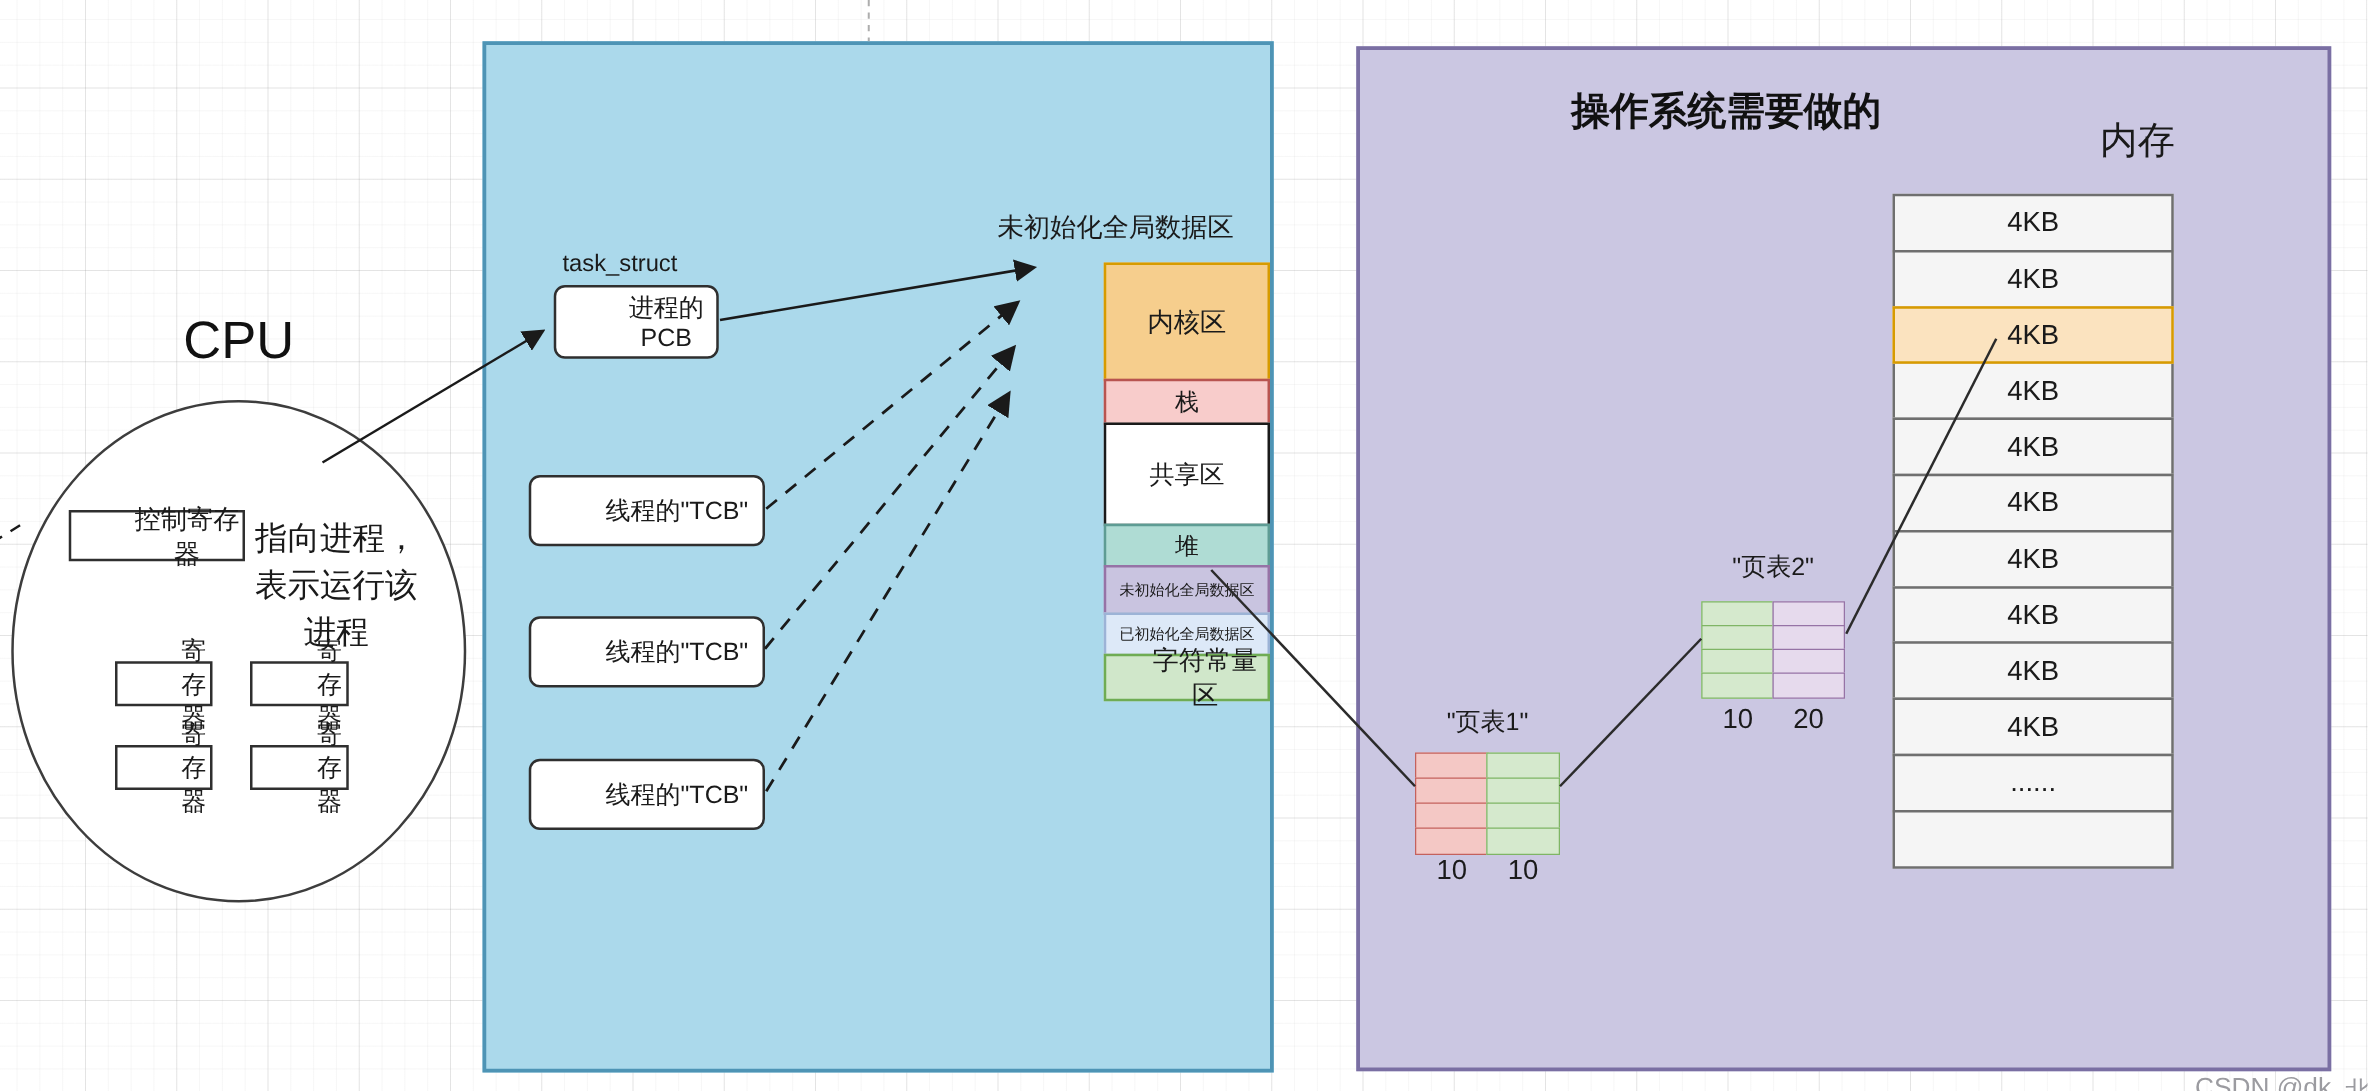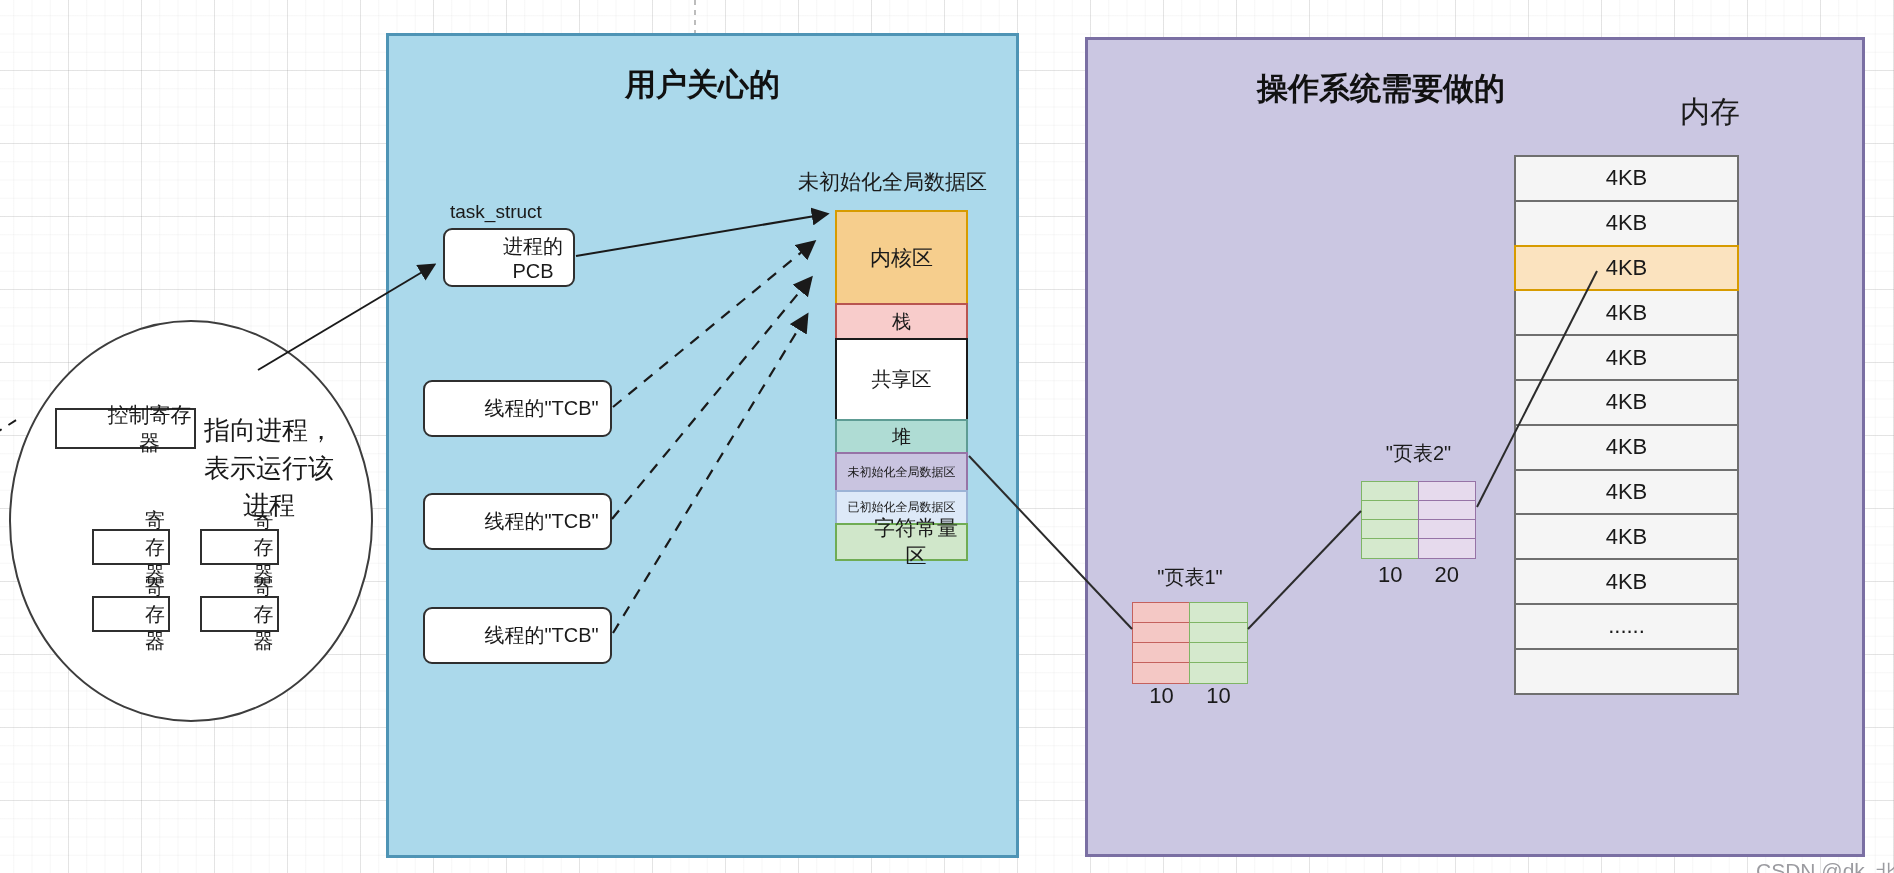--- a/index.html
+++ b/index.html
@@ -17,21 +17,21 @@
   .panel{position:absolute;box-sizing:border-box;}
   .panel-blue{left:386px;top:33px;width:633px;height:825px;background:#abd9eb;border:3px solid #4e94b5;}
   .panel-purple{left:1085px;top:37px;width:780px;height:820px;background:#cbc7e2;border:3px solid #7a6fa3;}
   .panel-title{position:absolute;text-align:center;font-weight:bold;font-size:31px;color:#111;}
   .big-label{font-size:42px;color:#111;}
   .box{position:absolute;box-sizing:border-box;background:#fff;border:2px solid #2f2f2f;
        display:flex;align-items:center;justify-content:center;text-align:center;padding-left:48px;}
   .rounded{border-radius:9px;}
   .vas-col{position:absolute;left:835px;top:210px;width:133px;}
   .vas-seg{box-sizing:border-box;width:133px;margin-top:-2px;border:2px solid;
-           display:flex;align-items:center;justify-content:center;text-align:center;}
+           display:flex;align-items:center;justify-content:center;text-align:center;margin-left:48px;}
   .vas-seg:first-child{margin-top:0;}
   .mem-table{position:absolute;left:1514px;top:155px;width:268px;}
   .mem-row{box-sizing:border-box;width:225px;height:46.8px;margin-top:-2px;background:#f5f5f5;
            border:2px solid #6f6f6f;display:flex;align-items:center;justify-content:center;
            font-size:22px;color:#1a1a1a;}
   .mem-row:first-child{margin-top:0;}
   .mem-row.hl{background:#fbe3bf;border-color:#d79b00;position:relative;z-index:3;}
   .pt{position:absolute;display:grid;grid-template-columns:1fr 1fr;}
   .pt-cell{box-sizing:border-box;border:1.6px solid;margin:-0.8px;}
   .pt-caption{position:absolute;display:flex;justify-content:space-around;font-size:22px;color:#1a1a1a;}
@@ -44,28 +44,28 @@
 
 <div id="stage">
 
   <div class="panel panel-blue"></div>
   <div class="panel panel-purple"></div>
 
   <svg class="overlay" width="1894" height="873">
     <ellipse cx="191" cy="521" rx="181" ry="200" fill="#ffffff" stroke="#3d3d3d" stroke-width="2"></ellipse>
   </svg>
 
+  <div class="abs big-label" style="left:117px;top:248px;width:148px;text-align:center;">CPU</div>
   <div class="box" style="left:55px;top:408px;width:141px;height:41px;font-size:21px;">控制寄存器</div>
   <div class="abs small-note" style="left:200px;top:412px;width:138px;font-size:26px;">指向进程，表示运行该进程</div>
   <div class="box" style="left:92px;top:529px;width:78px;height:36px;font-size:20px;">寄存器</div>
   <div class="box" style="left:200px;top:529px;width:79px;height:36px;font-size:20px;">寄存器</div>
   <div class="box" style="left:92px;top:596px;width:78px;height:36px;font-size:20px;">寄存器</div>
   <div class="box" style="left:200px;top:596px;width:79px;height:36px;font-size:20px;">寄存器</div>
 
-  <div class="panel-title" style="left:386px;top:64px;width:633px;">用户关心的</div>
 
   <div class="abs" style="left:450px;top:201px;font-size:19px;">task_struct</div>
   <div class="box rounded" style="left:443px;top:228px;width:132px;height:59px;font-size:20px;">进程的PCB</div>
 
   <div class="box rounded" style="left:423px;top:380px;width:189px;height:57px;font-size:20px;">线程的"TCB"</div>
   <div class="box rounded" style="left:423px;top:493px;width:189px;height:57px;font-size:20px;">线程的"TCB"</div>
   <div class="box rounded" style="left:423px;top:607px;width:189px;height:57px;font-size:20px;">线程的"TCB"</div>
 
   <div class="abs" style="left:798px;top:168px;font-size:21px;">未初始化全局数据区</div>
 

